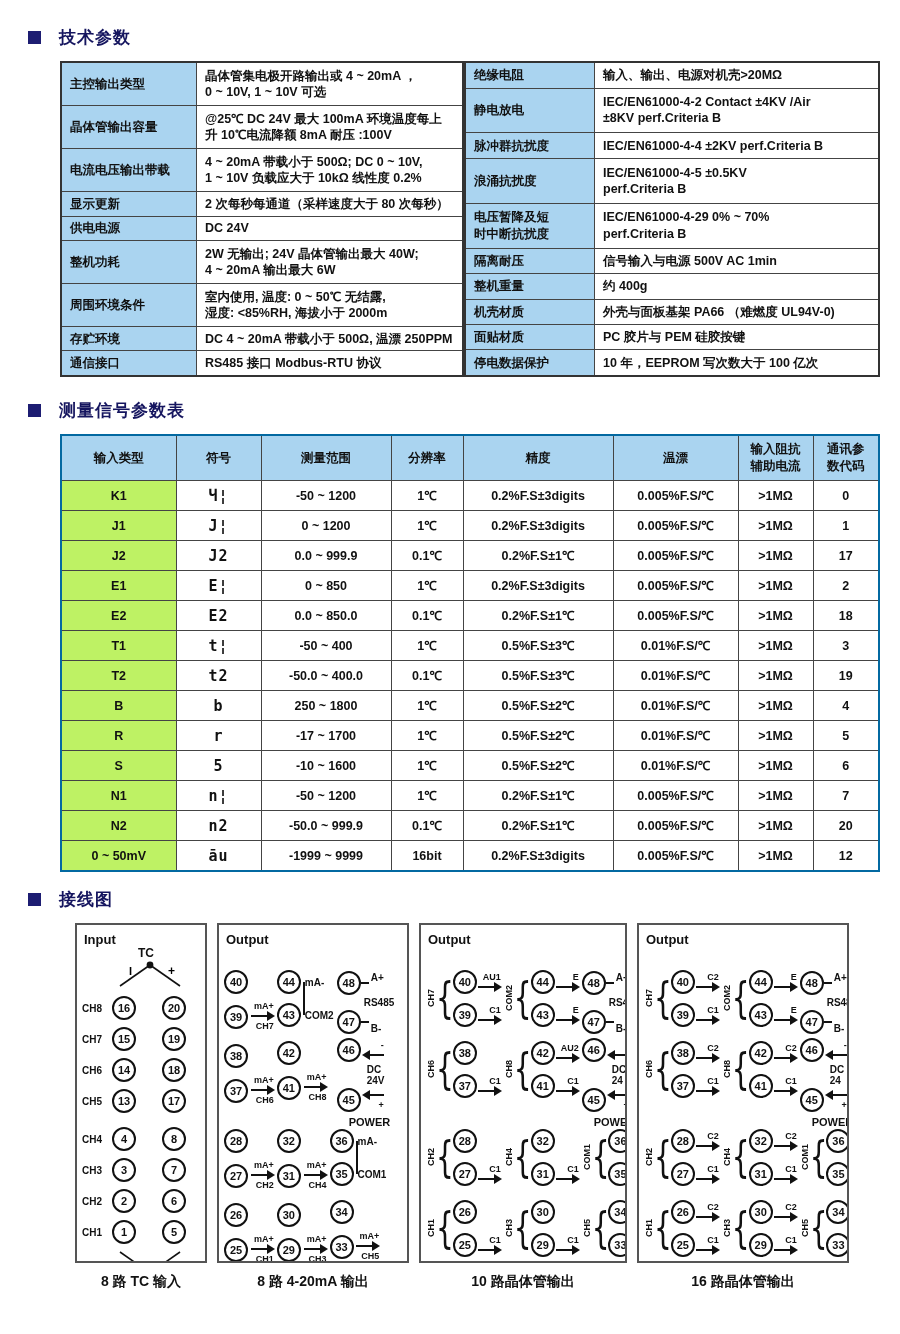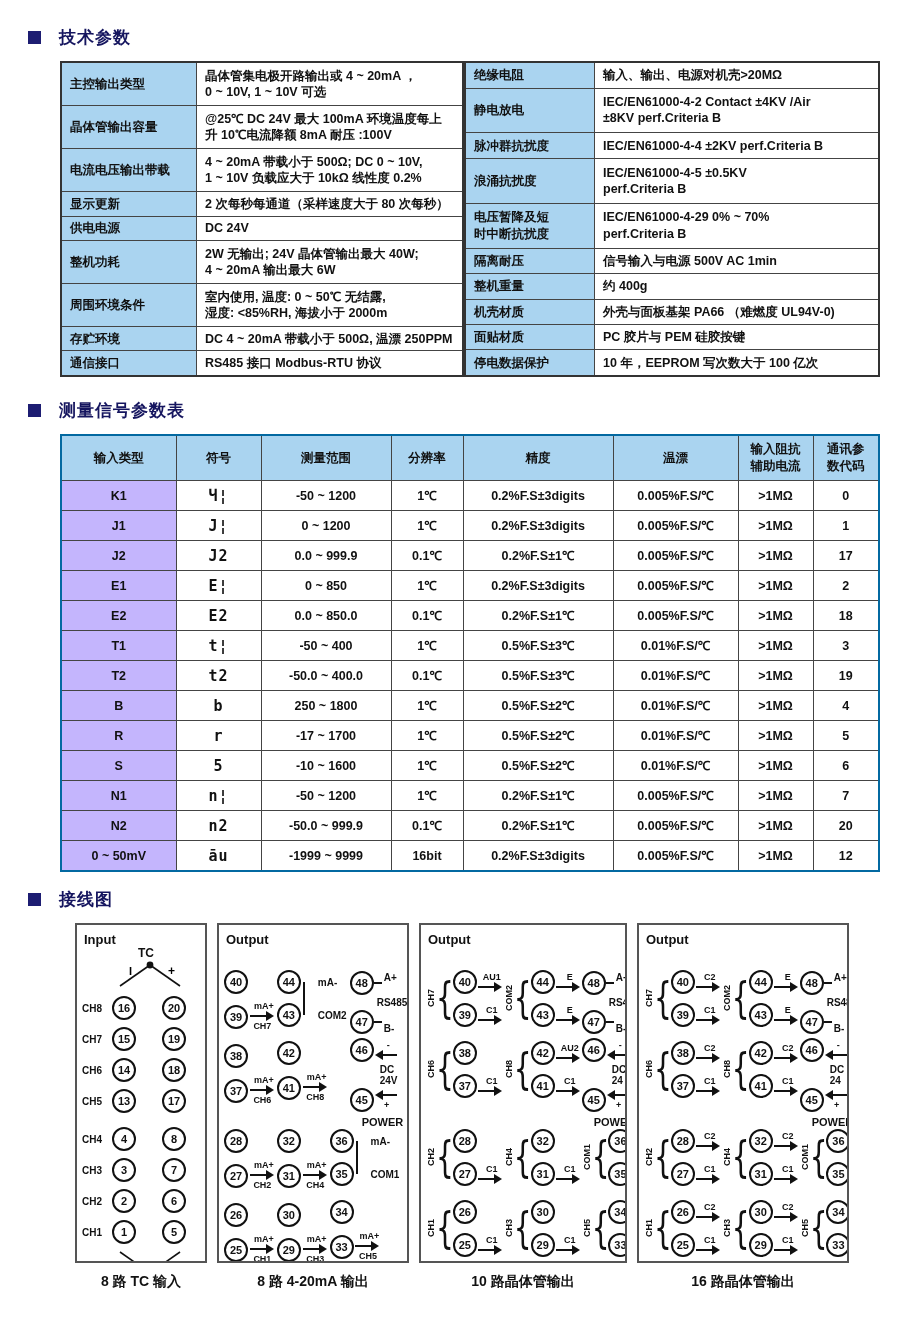--- a/index.html
+++ b/index.html
@@ -21,21 +21,21 @@
   .kvL td.k{width:118px;background:#aad4f0;}
   .kvR td.k{width:112px;background:#aad4f0;}
 
   
   table.sig{border-collapse:collapse;table-layout:fixed;margin-left:60px;width:820px;
             border:2px solid #0369a1;margin-bottom:8px;}
   .sig th,.sig td{border:1px solid #444;text-align:center;vertical-align:middle;
             font-size:12.5px;font-weight:bold;padding:2px 2px;white-space:pre-line;}
   .sig th{background:#aad4f0;height:40px;}
   .sig td{height:25px;}
-  .sig td.c0{background:#c4b5fd;}
+  .sig td.c0{background:#bef264;}
   .sig td.sym{font-family:"DejaVu Sans Mono",monospace;font-size:15px;letter-spacing:1px;}
 
   
   .panels{display:flex;margin-left:75px;gap:10px;margin-top:4px;}
   .pwrap:nth-child(1) .pbox{width:132px;}
   .pwrap:nth-child(2) .pbox{width:192px;}
   .pwrap:nth-child(3) .pbox{width:208px;}
   .pwrap:nth-child(4) .pbox{width:212px;}
   .pbox{border:2px solid #555;height:340px;display:flex;flex-direction:column;
         padding:5px 5px;box-sizing:border-box;background:#fff;overflow:hidden;}
@@ -47,32 +47,32 @@
      align-items:center;justify-content:center;font-size:11px;font-weight:bold;
      flex:0 0 auto;box-sizing:border-box;background:#fff;}
   .trow{display:flex;align-items:center;min-height:26px;position:relative;}
   .items{display:flex;flex-direction:column;gap:7px;}
   .pcol{display:flex;flex-direction:column;gap:12px;}
   .grp{display:flex;gap:3px;align-items:flex-start;}
   .blk{display:flex;align-items:center;position:relative;}
   .rot{writing-mode:vertical-rl;transform:rotate(180deg);font-size:9px;font-weight:bold;}
   .brace{font-size:28px;line-height:1;transform:scaleY(1.55);font-weight:400;
          margin:0 -1px 0 0;font-family:"DejaVu Sans",sans-serif;}
-  .stk{display:flex;flex-direction:column;align-items:center;margin-left:1px;line-height:1;}
+  .stk{display:flex;flex-direction:column;align-items:flex-end;margin-left:1px;line-height:1;}
   .tag{font-size:9px;font-weight:bold;margin:0 0 1px 5px;}
   .sub{font-size:9px;font-weight:bold;margin:2px 0 0 2px;}
   .arr-r{position:relative;width:17px;height:2px;background:#111;margin:3px 6px 3px 0;}
   .arr-r::after{content:"";position:absolute;right:-7px;top:-4px;border-left:8px solid #111;
                 border-top:5px solid transparent;border-bottom:5px solid transparent;}
   .arr-l{position:relative;width:15px;height:2px;background:#111;margin:3px 0 3px 7px;}
   .arr-l::before{content:"";position:absolute;left:-7px;top:-4px;border-right:8px solid #111;
                 border-top:5px solid transparent;border-bottom:5px solid transparent;}
   .side{font-size:10px;font-weight:bold;margin-left:7px;}
   .joined .jline{position:absolute;left:26px;top:13px;height:33px;width:2px;background:#111;}
-  .joined .side{margin-left:17px;}
+  .joined .side{margin-left:4px;}
   .cp{display:flex;flex-direction:column;width:64px;}
   .cp .trow{margin:1px 0;}
   .hl{width:8px;height:2px;background:#111;}
   .cl{font-size:10px;font-weight:bold;margin-left:2px;}
   .cl.up{transform:translateY(-6px);}
   .cl.dn{transform:translateY(6px);}
   .rsl{font-size:10px;font-weight:bold;margin:0 0 0 27px;}
   .dcl{font-size:10px;font-weight:bold;margin:0 0 0 30px;}
   .pwl{font-size:11px;font-weight:bold;margin:2px 0 0 12px;}
 

